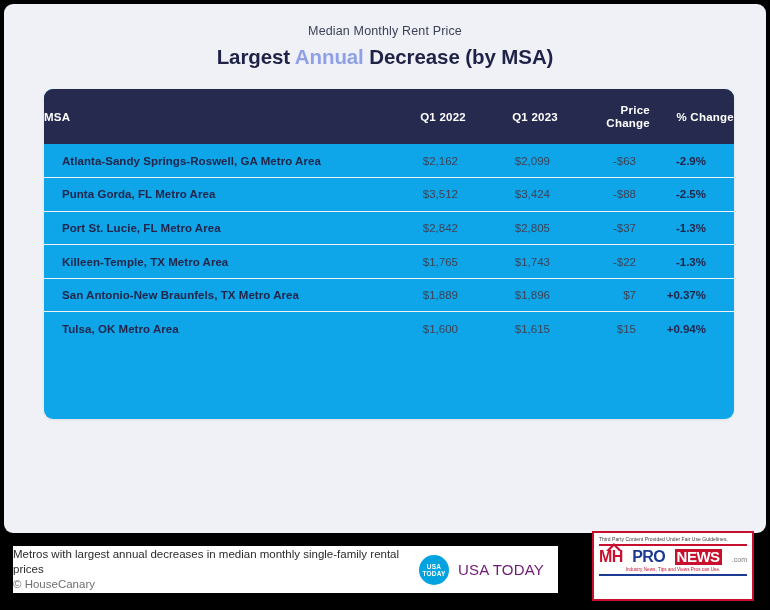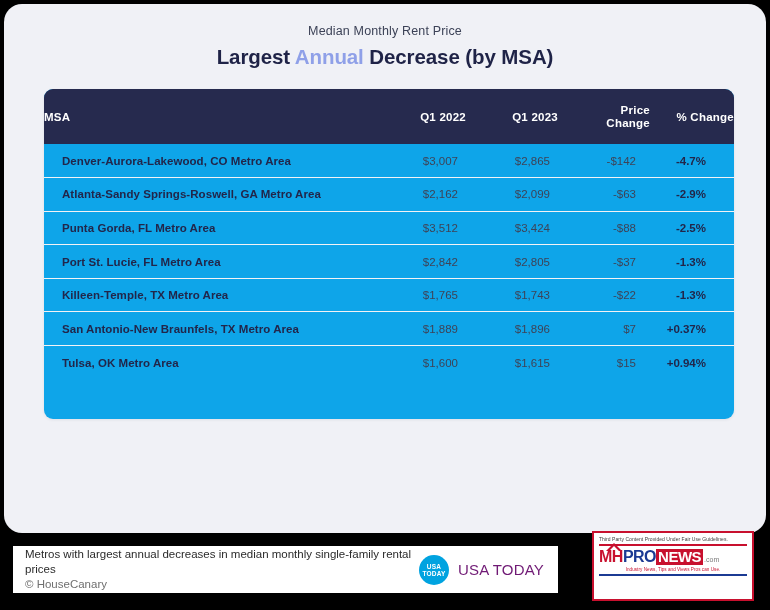--- a/index.html
+++ b/index.html
@@ -22,21 +22,21 @@
   }
 
   
   #graphic {
     position: absolute;
     left: 4px;
     top: 4px;
     width: 762px;
     height: 529px;
     background: #f0f1f6;
-    border-radius: 18px;
+    border-radius: 9px;
     overflow: hidden;
   }
 
   #title-block {
     padding-top: 20px;
     text-align: center;
   }
   .kicker {
     font-size: 12.5px;
     color: #3c4257;
@@ -132,21 +132,20 @@
     left: 13px;
     top: 546px;
     width: 545px;
     height: 47px;
     background: #ffffff;
     display: flex;
     align-items: center;
   }
   #caption-text {
     flex: 1;
-    padding-left: 12px;
   }
   #caption-text .line1 {
     font-size: 11.5px;
     color: #2b2b2b;
     line-height: 15px;
   }
   #caption-text .line2 {
     font-size: 11.5px;
     color: #6f6f6f;
     line-height: 15px;
@@ -207,21 +206,21 @@
     letter-spacing: .05px;
   }
   .rulebar {
     height: 2px;
     background: #c8102e;
     margin: 1px 0 3px 0;
   }
   .logo-row {
     display: flex;
     align-items: flex-end;
-    justify-content: flex-start;
+    justify-content: space-between;
     gap: 0;
     position: relative;
   }
   .mh-mh  { font-size: 16px; font-weight: bold; color: #c8102e; letter-spacing: -.5px; line-height: 16px; }
   .mh-pro { font-size: 16px; font-weight: bold; color: #1b3a93; letter-spacing: -.5px; line-height: 16px; }
   .mh-news {
     font-size: 15px; font-weight: bold; color: #ffffff;
     background: #c8102e; padding: 0 2px; line-height: 16px; letter-spacing: -.5px;
   }
   .mh-com { font-size: 7px; color: #7a7a7a; margin-left: 1px; line-height: 10px; }
@@ -267,27 +266,20 @@
             <th class="c-num">Q1 2023</th>
             <th class="c-pc">
               <span>Price</span><br>
               <span>Change</span>
             </th>
             <th class="c-pct">% Change</th>
           </tr>
         </thead>
         <tbody id="tbody">
             <tr>
-              <td class="msa">Denver-Aurora-Lakewood, CO Metro Area</td>
-              <td class="num">$3,007</td>
-              <td class="num">$2,865</td>
-              <td class="pc">-$142</td>
-              <td class="pct">-4.7%</td>
-            </tr>
-            <tr>
               <td class="msa">Atlanta-Sandy Springs-Roswell, GA Metro Area</td>
               <td class="num">$2,162</td>
               <td class="num">$2,099</td>
               <td class="pc">-$63</td>
               <td class="pct">-2.9%</td>
             </tr>
             <tr>
               <td class="msa">Punta Gorda, FL Metro Area</td>
               <td class="num">$3,512</td>
               <td class="num">$3,424</td>

